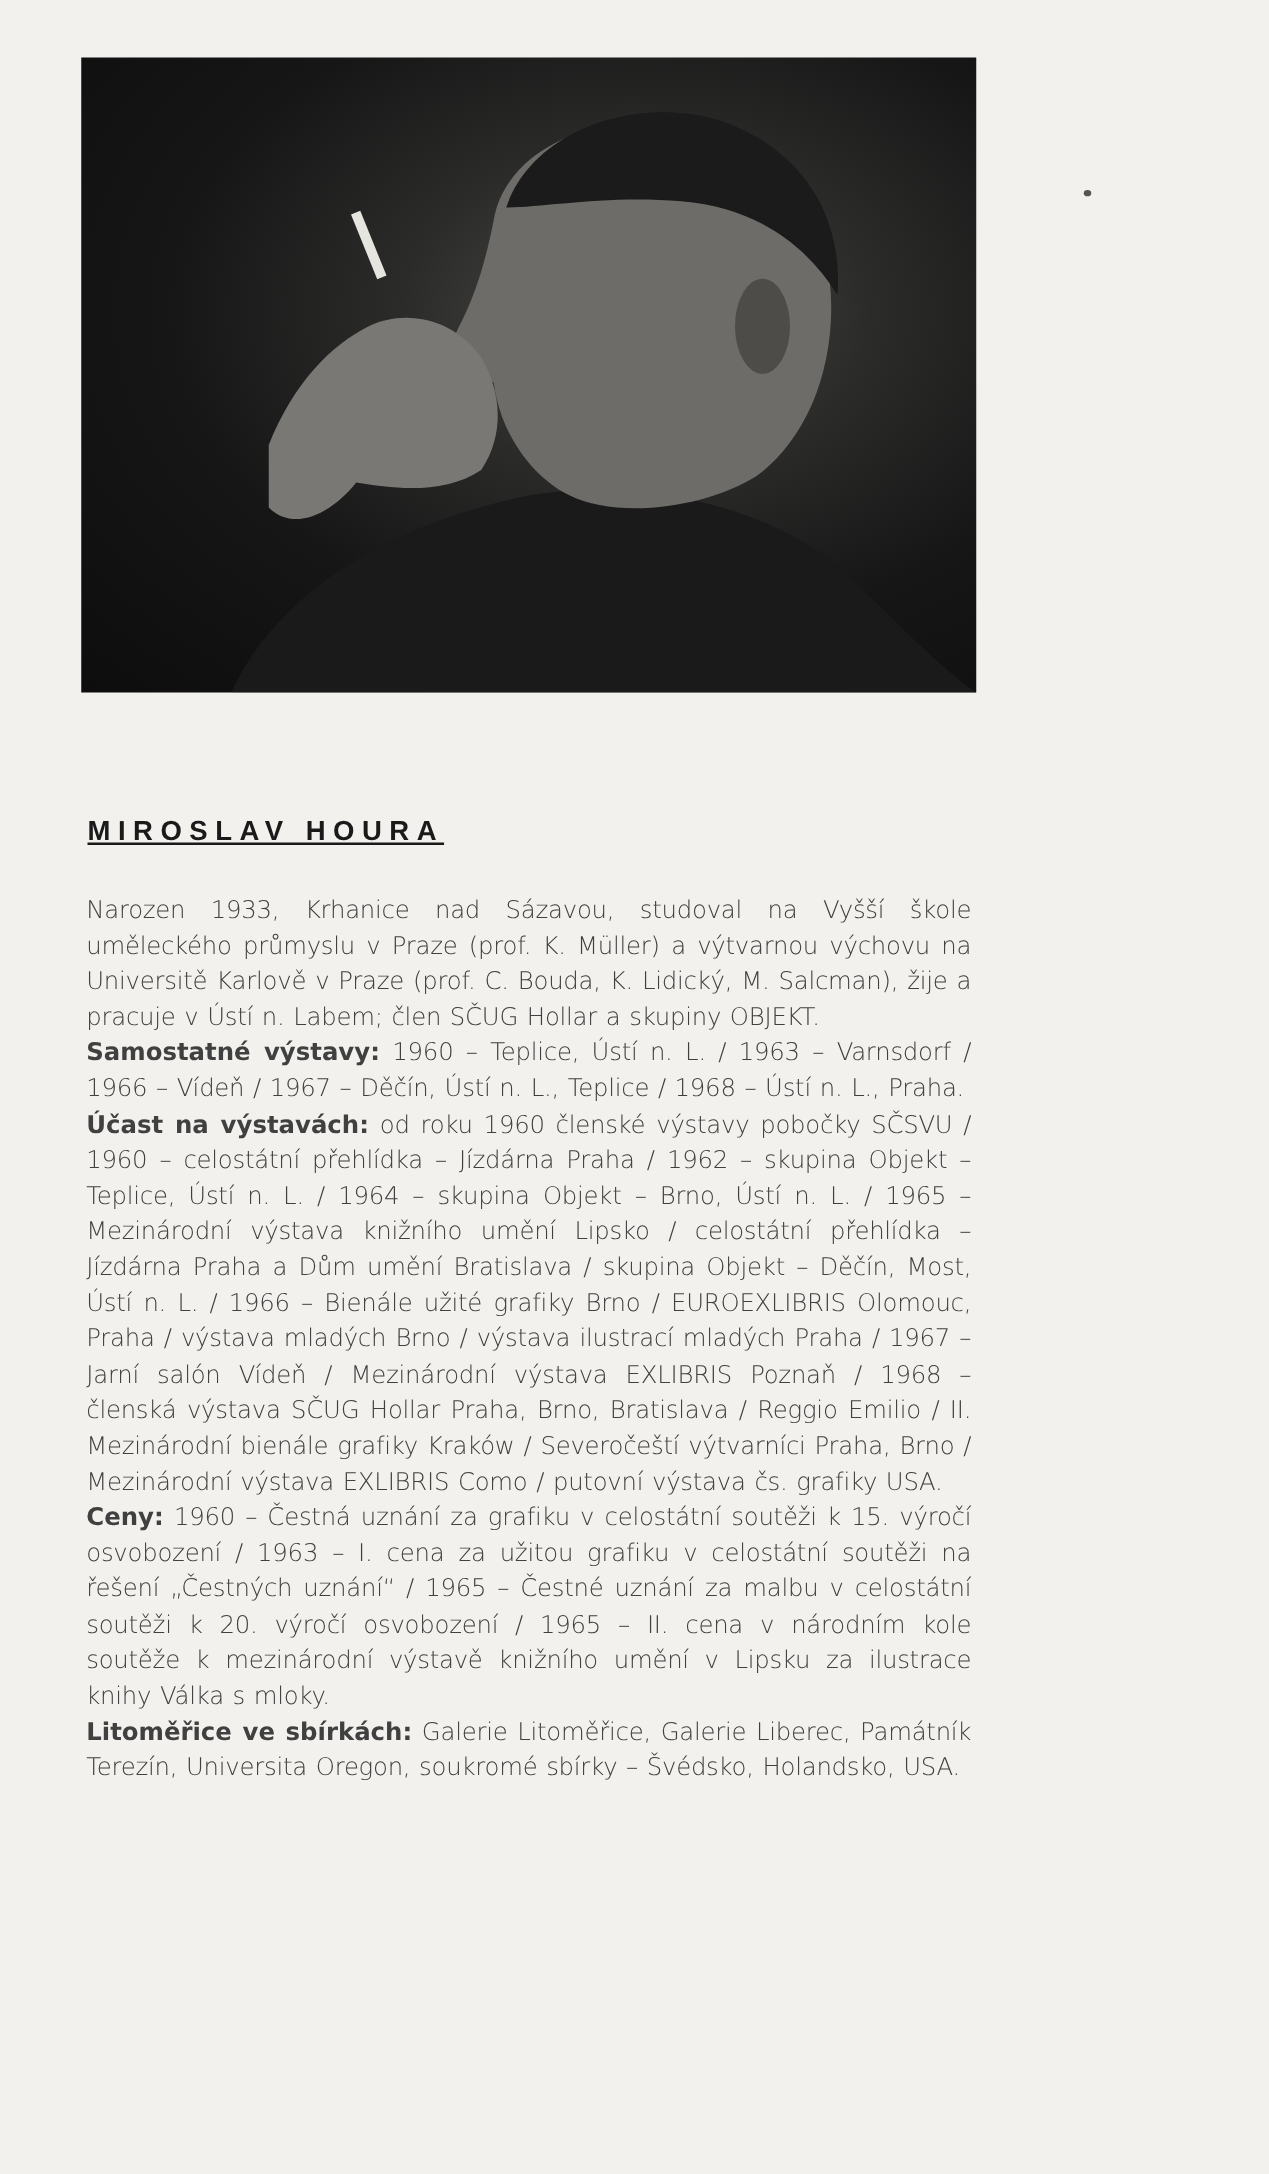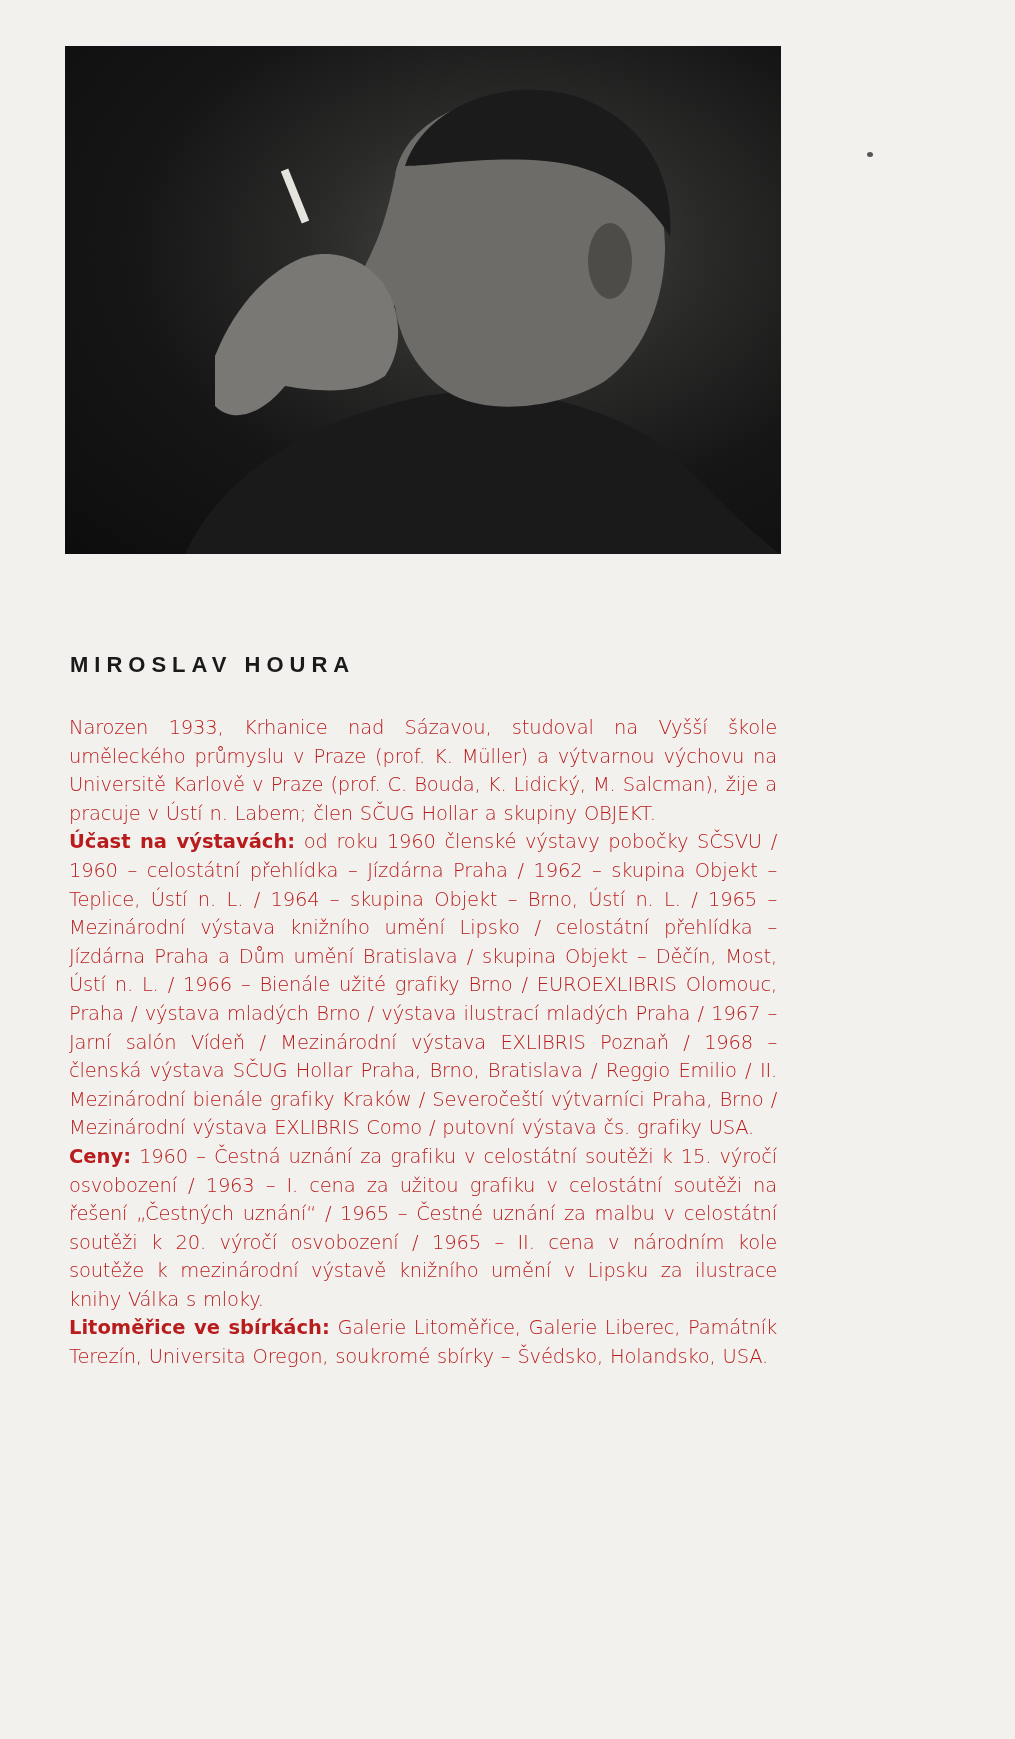--- a/index.html
+++ b/index.html
@@ -22,29 +22,30 @@
     .speck {
       position: absolute; left: 867px; top: 152px;
       width: 6px; height: 5px; background: #555; border-radius: 50%;
     }
     .name {
       position: absolute; left: 70px; top: 652px;
       font-family: "Liberation Sans", sans-serif;
       font-weight: bold; font-size: 22px;
       letter-spacing: 6px;
       color: #1a1a1a;
+      text-decoration: underline;
     }
     .bio {
       position: absolute; left: 69px; top: 714px;
       width: 708px;
       font-family: "DejaVu Sans", sans-serif;
       font-size: 19.5px;
       line-height: 28.6px;
       text-align: justify;
-      color: #b91c1c;
+      color: #404040;
       font-weight: 300;
       letter-spacing: -0.2px;
       word-spacing: 1px;
     }
     .bio p { margin: 0; }
     .bio .label { font-weight: bold; letter-spacing: 0; }
   </style>
 </head>
 <body>
 
@@ -64,16 +65,17 @@
     <rect x="226" y="122" width="8" height="56" transform="rotate(-22 230 150)" fill="#e6e4df"></rect>
   </svg>
 </div>
 
 <div class="speck"></div>
 
 <h1 class="name" style="margin:0;">MIROSLAV HOURA</h1>
 
 <div class="bio">
   <p>Narozen 1933, Krhanice nad Sázavou, studoval na Vyšší škole uměleckého průmyslu v Praze (prof. K. Müller) a výtvarnou výchovu na Universitě Karlově v Praze (prof. C. Bouda, K. Lidický, M. Salcman), žije a pracuje v Ústí n. Labem; člen SČUG Hollar a skupiny OBJEKT.</p>
+  <p><span class="label">Samostatné výstavy:</span><span> 1960 – Teplice, Ústí n. L. / 1963 – Varnsdorf / 1966 – Vídeň / 1967 – Děčín, Ústí n. L., Teplice / 1968 – Ústí n. L., Praha.</span></p>
   <p><span class="label">Účast na výstavách:</span><span> od roku 1960 členské výstavy pobočky SČSVU / 1960 – celostátní přehlídka – Jízdárna Praha / 1962 – skupina Objekt – Teplice, Ústí n. L. / 1964 – skupina Objekt – Brno, Ústí n. L. / 1965 – Mezinárodní výstava knižního umění Lipsko / celostátní přehlídka – Jízdárna Praha a Dům umění Bratislava / skupina Objekt – Děčín, Most, Ústí n. L. / 1966 – Bienále užité grafiky Brno / EUROEXLIBRIS Olomouc, Praha / výstava mladých Brno / výstava ilustrací mladých Praha / 1967 – Jarní salón Vídeň / Mezinárodní výstava EXLIBRIS Poznaň / 1968 – členská výstava SČUG Hollar Praha, Brno, Bratislava / Reggio Emilio / II. Mezinárodní bienále grafiky Kraków / Severočeští výtvarníci Praha, Brno / Mezinárodní výstava EXLIBRIS Como / putovní výstava čs. grafiky USA.</span></p>
   <p><span class="label">Ceny:</span><span> 1960 – Čestná uznání za grafiku v celostátní soutěži k 15. výročí osvobození / 1963 – I. cena za užitou grafiku v celostátní soutěži na řešení „Čestných uznání“ / 1965 – Čestné uznání za malbu v celostátní soutěži k 20. výročí osvobození / 1965 – II. cena v národním kole soutěže k mezinárodní výstavě knižního umění v Lipsku za ilustrace knihy Válka s mloky.</span></p>
   <p><span class="label">Litoměřice ve sbírkách:</span><span> Galerie Litoměřice, Galerie Liberec, Památník Terezín, Universita Oregon, soukromé sbírky – Švédsko, Holandsko, USA.</span></p>
 </div>
 
 </body></html>

